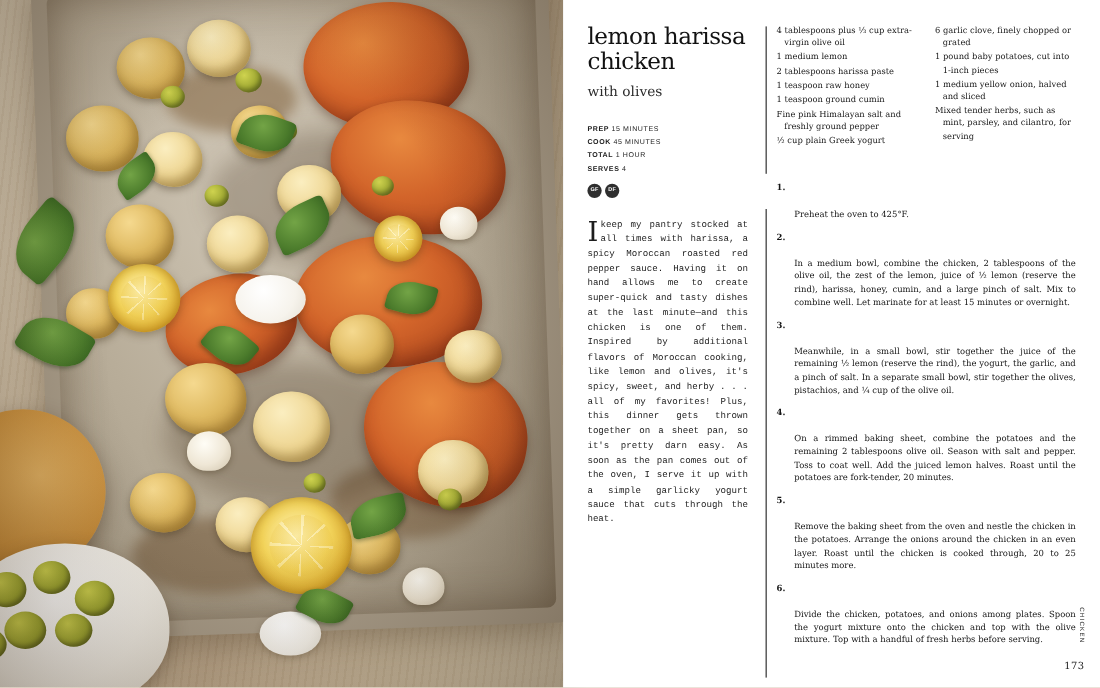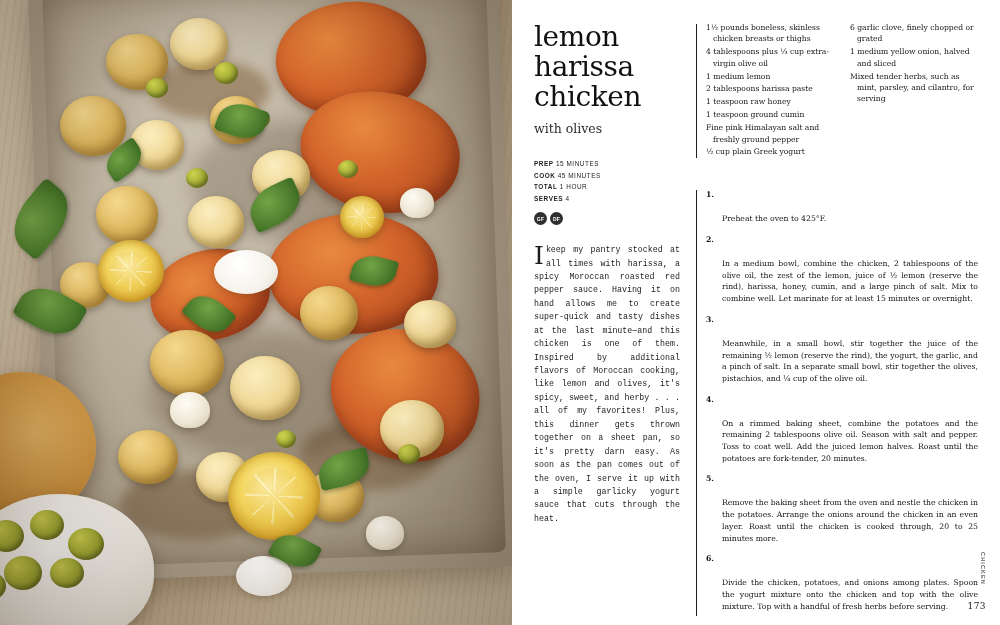--- a/index.html
+++ b/index.html
@@ -184,21 +184,21 @@
     height: 581px;
   }
   .col-left {
     position: absolute;
     left: 0;
     top: 0;
     width: 146px;
   }
   .recipe-title {
     font-family: "DejaVu Serif", serif;
-    font-size: 28px;
+    font-size: 21px;
     line-height: 1.08;
     letter-spacing: -.4px;
     color: #111;
     margin: 0 0 8px 0;
     font-weight: 400;
   }
   .recipe-subtitle {
     font-family: "DejaVu Serif", serif;
     font-size: 12.5px;
     color: #2b2b2b;
@@ -476,33 +476,33 @@
         <p class="headnote">I keep my pantry stocked at all times with harissa, a spicy Moroccan roasted red pepper sauce. Having it on hand allows me to create super-quick and tasty dishes at the last minute—and this chicken is one of them. Inspired by additional flavors of Moroccan cooking, like lemon and olives, it's spicy, sweet, and herby . . . all of my favorites! Plus, this dinner gets thrown together on a sheet pan, so it's pretty darn easy. As soon as the pan comes out of the oven, I serve it up with a simple garlicky yogurt sauce that cuts through the heat.</p>
       </div>
 
       <div class="col-right">
         <div class="rule-left-long"></div>
         <div class="rule-left-long2"></div>
 
         <div class="ing-wrap">
           <div class="ing-col">
             <ul class="ing-list">
-              <li>1½ pounds boneless, skinless chicken breasts or thighs</li>
               <li>4 tablespoons plus ⅓ cup extra-virgin olive oil</li>
               <li>1 medium lemon</li>
               <li>2 tablespoons harissa paste</li>
               <li>1 teaspoon raw honey</li>
               <li>1 teaspoon ground cumin</li>
               <li>Fine pink Himalayan salt and freshly ground pepper</li>
               <li>½ cup plain Greek yogurt</li>
             </ul>
           </div>
           <div class="ing-col">
             <ul class="ing-list">
               <li>6 garlic clove, finely chopped or grated</li>
+              <li>1 pound baby potatoes, cut into 1-inch pieces</li>
               <li>1 medium yellow onion, halved and sliced</li>
               <li>Mixed tender herbs, such as mint, parsley, and cilantro, for serving</li>
             </ul>
           </div>
         </div>
 
         <ol class="steps">
           <li class="step">
             <span class="step-num">1.</span>
             <span class="step-text">Preheat the oven to 425°F.</span>

